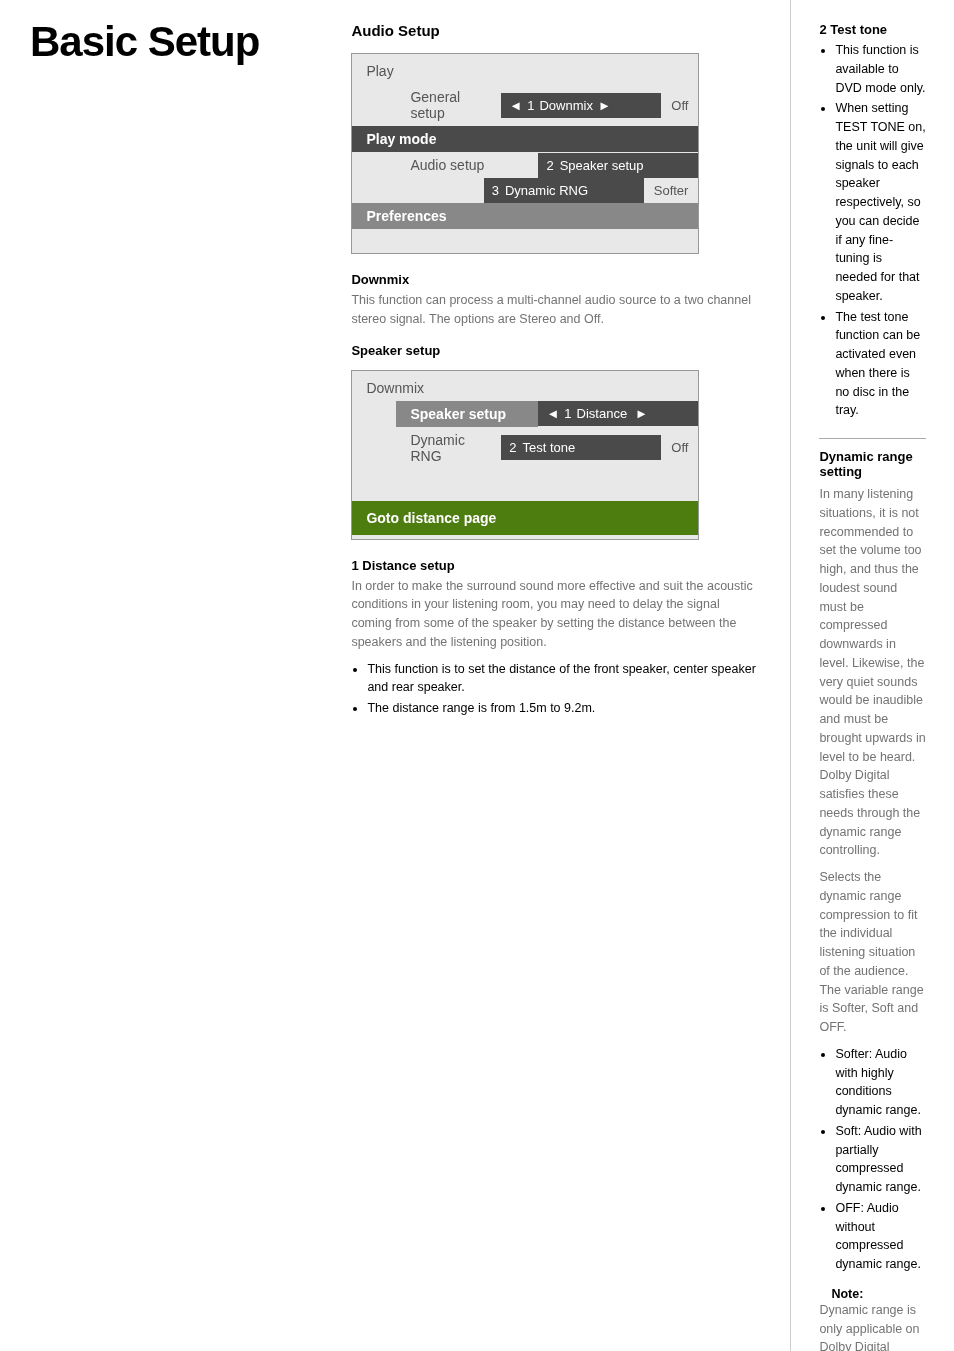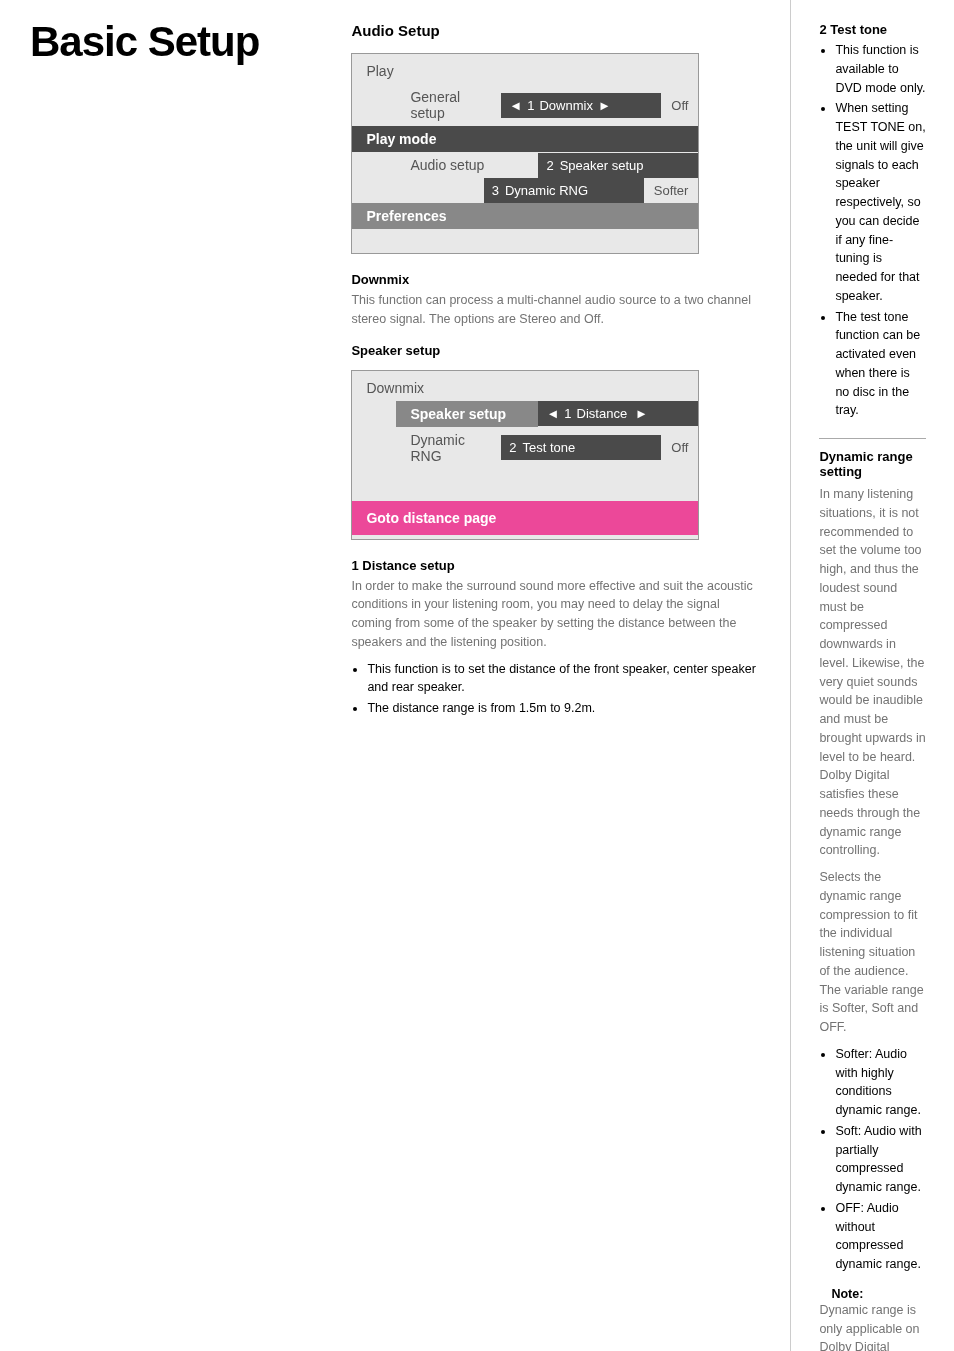--- a/index.html
+++ b/index.html
@@ -173,21 +173,21 @@
       font-weight: 700;
     }
 
     .footer-area {
       position: relative;
       height: 40px;
     }
 
     
     .goto-bar {
-      background: #ec4899;
+      background: #4d7c0f;
       color: #fff;
       font-size: 14px;
       font-weight: 700;
       padding: 9px 14px;
       margin-top: 2px;
     }
   </style>
 </head>
 <body>
 

